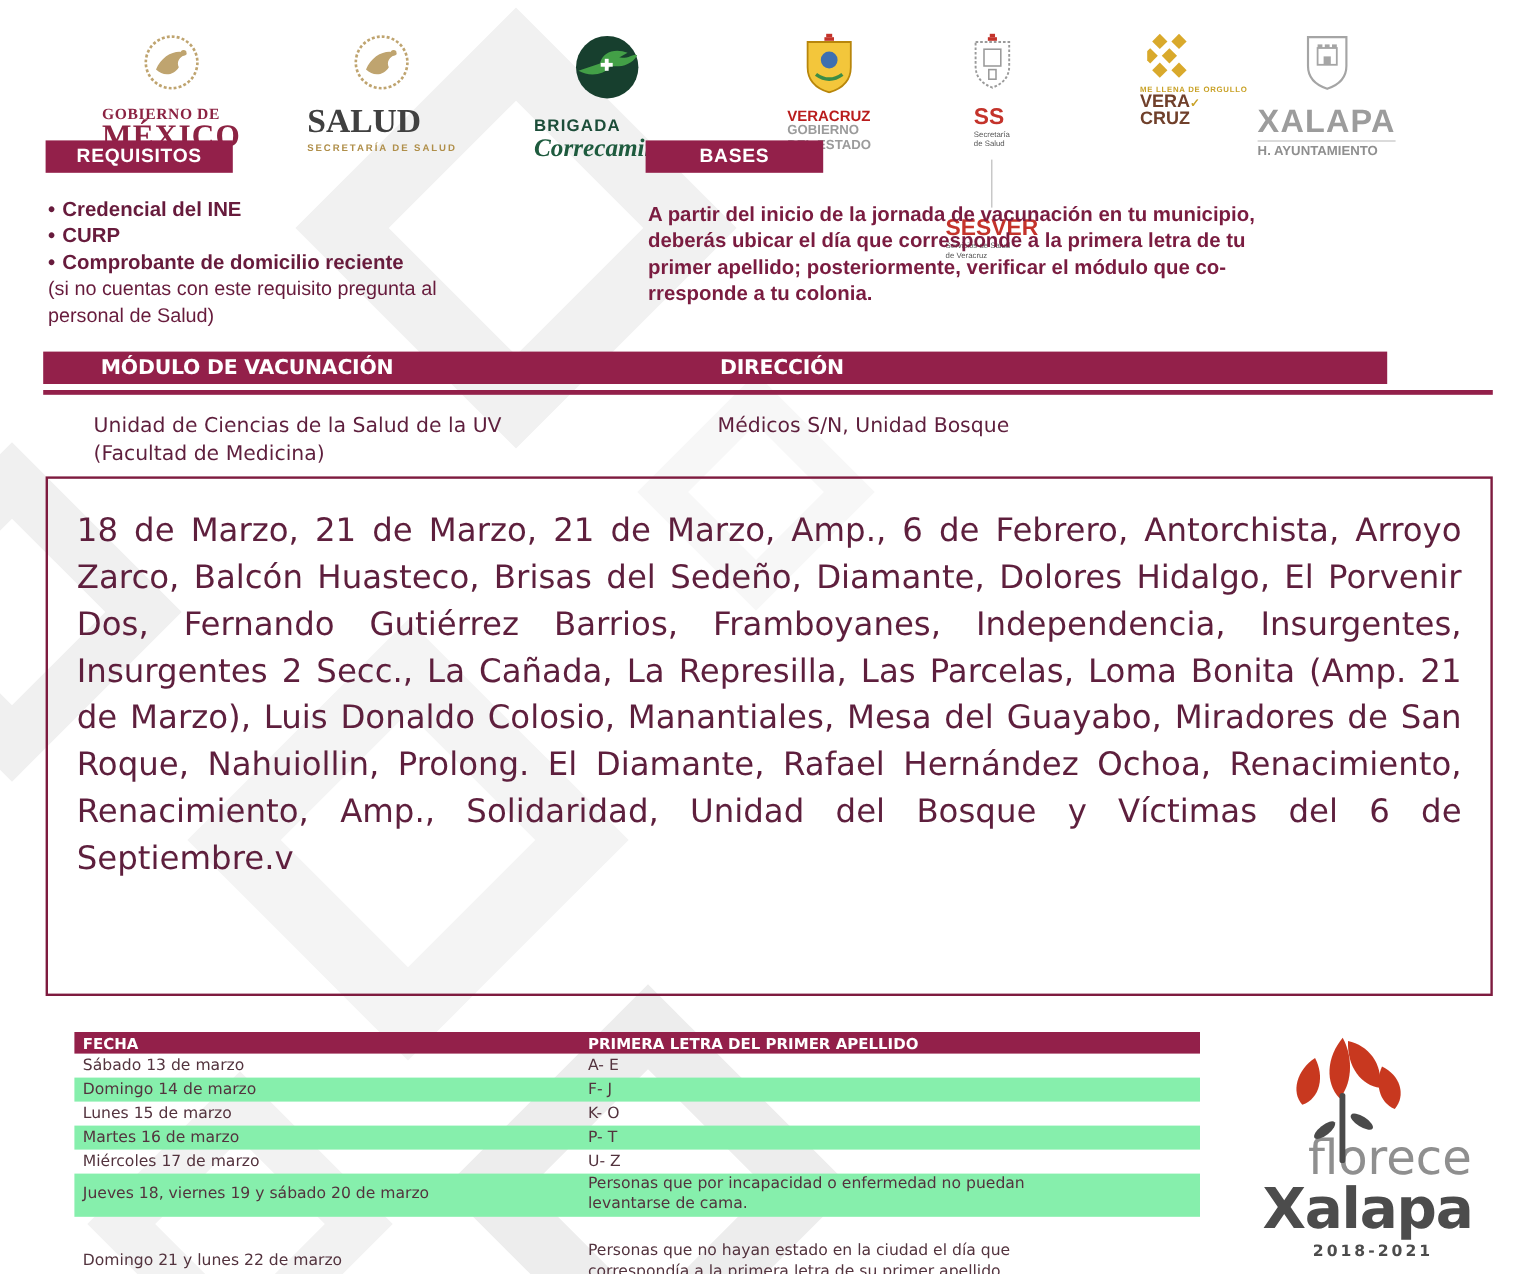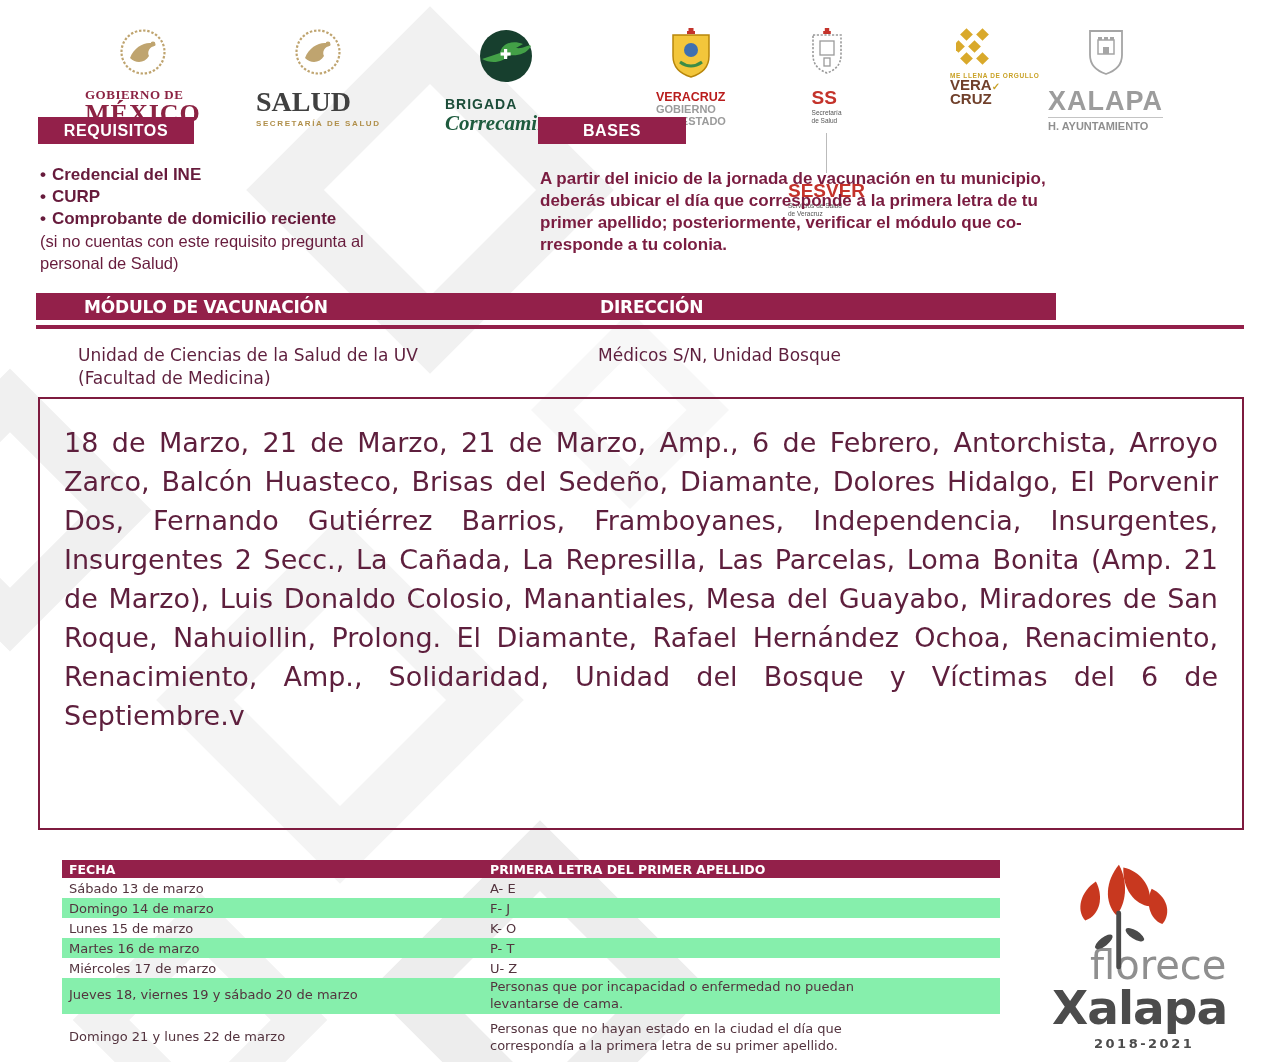--- a/index.html
+++ b/index.html
@@ -39,40 +39,40 @@
              font-family:"Liberation Sans",sans-serif;font-size:16px;letter-spacing:.6px;
              display:flex;align-items:center;justify-content:center;height:27px;}
   .req-item{position:absolute;left:40px;font-family:"Liberation Sans",sans-serif;
             font-weight:bold;font-size:17px;color:#671B3C;}
   .req-bullet{margin-right:6px;}
   .req-note{position:absolute;left:40px;top:231px;font-family:"Liberation Sans",sans-serif;
             font-size:16.5px;color:#671B3C;white-space:pre-line;line-height:21.5px;}
   .bases-text{position:absolute;left:540px;top:168px;width:620px;font-family:"Liberation Sans",sans-serif;
               font-weight:bold;font-size:17px;color:#7A1C40;line-height:22px;white-space:pre-line;}
   
-  .mod-bar{position:absolute;left:36px;top:293px;width:1020px;height:27px;background:#93204A;}
+  .mod-bar{position:absolute;left:36px;top:293px;width:1120px;height:27px;background:#93204A;}
   .mod-bar span{position:absolute;top:4px;color:#fff;font-weight:bold;font-size:17px;letter-spacing:-.2px;}
   .mod-underline{position:absolute;left:36px;top:325px;width:1208px;height:4px;background:#93204A;}
   .mod-cell{position:absolute;top:344px;font-size:17px;color:#5E1F3D;line-height:23px;white-space:pre-line;}
   
   .col-box{position:absolute;left:38px;top:397px;width:1206px;height:433px;
            border:2px solid #7E1B3F;box-sizing:border-box;background:transparent;}
   .col-text{margin:0;padding:24px 24px 0 24px;font-size:27px;line-height:39px;color:#5E1F3D;
             text-align:justify;}
   
   .sch{position:absolute;left:62px;top:860px;width:938px;font-size:13px;color:#53333E;}
   .sch-head{display:flex;background:#93204A;color:#fff;font-weight:bold;font-size:12.5px;height:18px;align-items:center;}
   .sch-row{display:flex;align-items:center;height:20px;}
   .sch-row.pink{background:#86efac;}
   .sch-row.tall{align-items:flex-start;}
   .sch-c1{width:428px;padding-left:7px;box-sizing:border-box;flex:none;}
   .sch-c2{flex:1;}
   .pre{white-space:pre-line;line-height:16.5px;}
   .r5{height:36px;}
-  .r6{height:40px;padding-top:6px;box-sizing:border-box;}
+  .r6{height:40px;padding-top:20px;box-sizing:border-box;}
   .r5 .sch-c1,.r6 .sch-c1{padding-top:9px;}
   .r5 .sch-c2,.r6 .sch-c2{padding-top:1px;}
   
   .florece{position:absolute;left:1050px;top:858px;width:200px;height:200px;}
   .fl-word1{position:absolute;left:40px;top:84px;font-size:40px;color:#8F8F8F;z-index:1;}
   .fl-word2{position:absolute;left:2px;top:122px;font-size:47px;font-weight:bold;color:#4C4C4C;letter-spacing:-1px;z-index:1;}
   .fl-years{position:absolute;left:44px;top:178px;font-size:13px;font-weight:bold;color:#4C4C4C;letter-spacing:2.5px;z-index:1;}
   .fl-svg{position:absolute;left:14px;top:0;z-index:2;}
 </style>
 </head>

